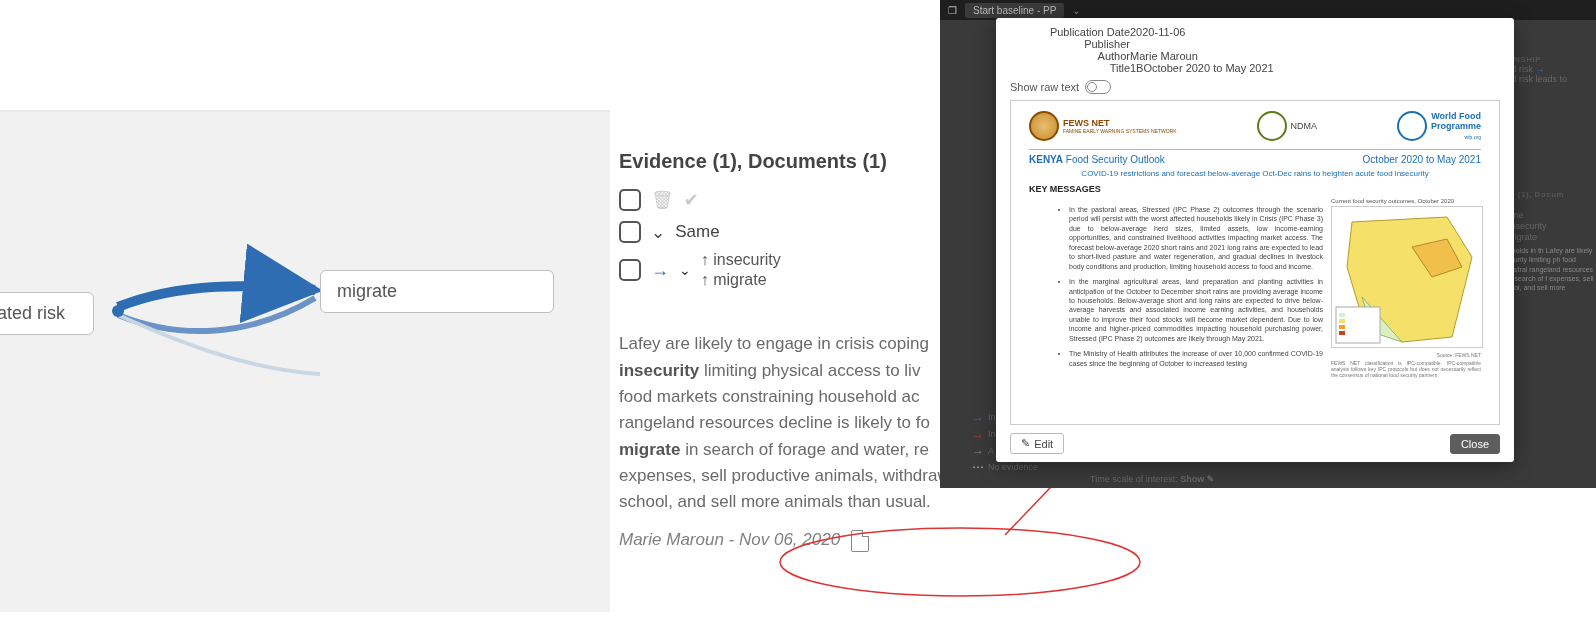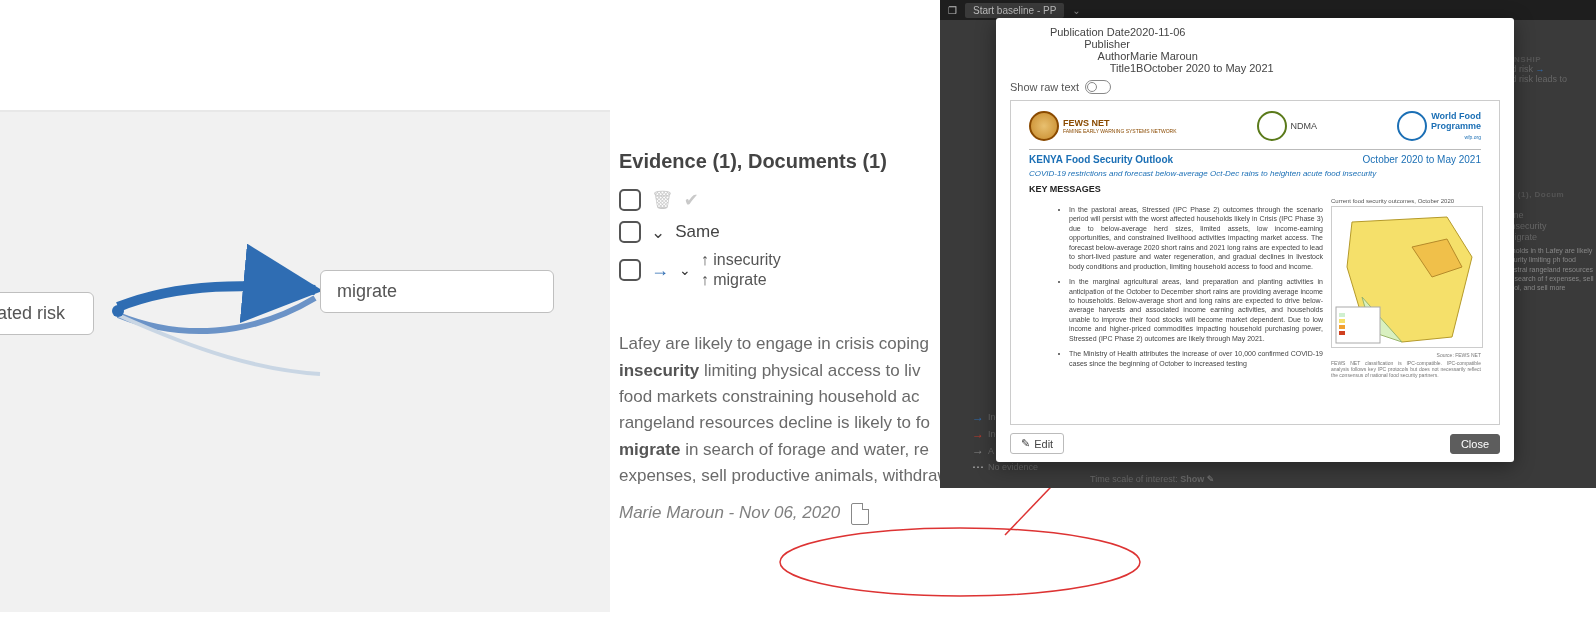--- a/index.html
+++ b/index.html
@@ -54,21 +54,21 @@
   .logo{display:flex;align-items:center;gap:4px;font-size:9px}
   .logo.fews{color:#8a4a00;font-weight:bold}
   .logo.fews .sub{display:block;font-size:5px;font-weight:normal;color:#8a4a00}
   .logo.ndma{color:#444}
   .logo.wfp{color:#1b6fb5;font-weight:bold;text-align:right}
   .circ{width:26px;height:26px;border-radius:50%;border:2px solid;display:inline-block}
   .doc-preview hr{border:none;border-top:1px solid #bbb;margin:2px 18px}
   .titlebar{display:flex;justify-content:space-between;padding:2px 18px;font-size:10px}
   .titlebar .l{color:#1b6fb5;font-weight:bold}
   .titlebar .r{color:#1b6fb5}
-  .subtitle{text-align:left;color:#1b6fb5;font-style:italic;font-size:8px;padding:2px 18px 6px}
+  .subtitle{text-align:center;color:#1b6fb5;font-size:8px;padding:2px 18px 6px}
   .km{padding:0 18px;font-size:9px;font-weight:bold;color:#222}
   .doc-body{display:flex;gap:8px;padding:4px 18px}
   .bullets{flex:1;font-size:7px;color:#444;line-height:1.35}
   .bullets li{margin-bottom:6px;text-align:justify}
   .mapbox{width:150px}
   .mapbox .cap{font-size:6px;color:#555;text-align:left;margin-bottom:2px}
   .map-svg{width:150px;height:140px;border:1px solid #ccc}
   .map-foot{font-size:5px;color:#777;text-align:justify;margin-top:2px}
 
   .modal .footer{display:flex;justify-content:space-between;align-items:center;padding:8px 14px}
@@ -134,20 +134,21 @@
       </div>
     </div>
     <div class="excerpt">
       <br>
       <span>Lafey are likely to engage in crisis coping</span><br>
       <b>insecurity</b><span> limiting physical access to liv</span><br>
       <span>food markets constraining household ac</span><br>
       <span>rangeland resources decline is likely to fo</span><br>
       <b>migrate</b><span> in search of forage and water, re</span><br>
       <span>expenses, sell productive animals, withdraw children from</span><br>
+      <span>school, and sell more animals than usual.</span>
     </div>
     <div class="attrib">
       <span>Marie Maroun - Nov 06, 2020</span>
       <span class="doc-icon"></span>
     </div>
   </div>
 
   <svg class="annot" width="1596" height="626">
     <ellipse cx="960" cy="562" rx="180" ry="34" stroke="#d33" stroke-width="1.5" fill="none"></ellipse>
     <path d="M1005,535 L1115,420" stroke="#d33" stroke-width="1.5" fill="none"></path>
@@ -234,21 +235,21 @@
             <span class="circ" style="border-color:#5a7a1a"></span>
             <span>NDMA</span>
           </div>
           <div class="logo wfp">
             <span class="circ" style="border-color:#1b6fb5"></span>
             <span><span>World Food</span><br><span>Programme</span><br><span style="font-size:5px;font-weight:normal">wfp.org</span></span>
           </div>
         </div>
         <hr>
         <div class="titlebar">
-          <span class="l"><b>KENYA</b><span style="font-weight:bold"> Food Security Outlook</span></span>
+          <span class="l"><b>KENYA</b><span style="font-weight:normal"> Food Security Outlook</span></span>
           <span class="r">October 2020 to May 2021</span>
         </div>
         <div class="subtitle">COVID-19 restrictions and forecast below-average Oct-Dec rains to heighten acute food insecurity</div>
         <div class="km">KEY MESSAGES</div>
         <div class="doc-body">
           <ul class="bullets">
             <li>In the pastoral areas, Stressed (IPC Phase 2) outcomes through the scenario period will persist with the worst affected households likely in Crisis (IPC Phase 3) due to below-average herd sizes, limited assets, low income-earning opportunities, and constrained livelihood activities impacting market access. The forecast below-average 2020 short rains and 2021 long rains are expected to lead to short-lived pasture and water regeneration, and gradual declines in livestock body conditions and production, limiting household access to food and income.</li>
             <li>In the marginal agricultural areas, land preparation and planting activities in anticipation of the October to December short rains are providing average income to households. Below-average short and long rains are expected to drive below-average harvests and associated income earning activities, and households unable to improve their food stocks will become market dependent. Due to low income and higher-priced commodities impacting household purchasing power, Stressed (IPC Phase 2) outcomes are likely through May 2021.</li>
             <li>The Ministry of Health attributes the increase of over 10,000 confirmed COVID-19 cases since the beginning of October to increased testing</li>
           </ul>

